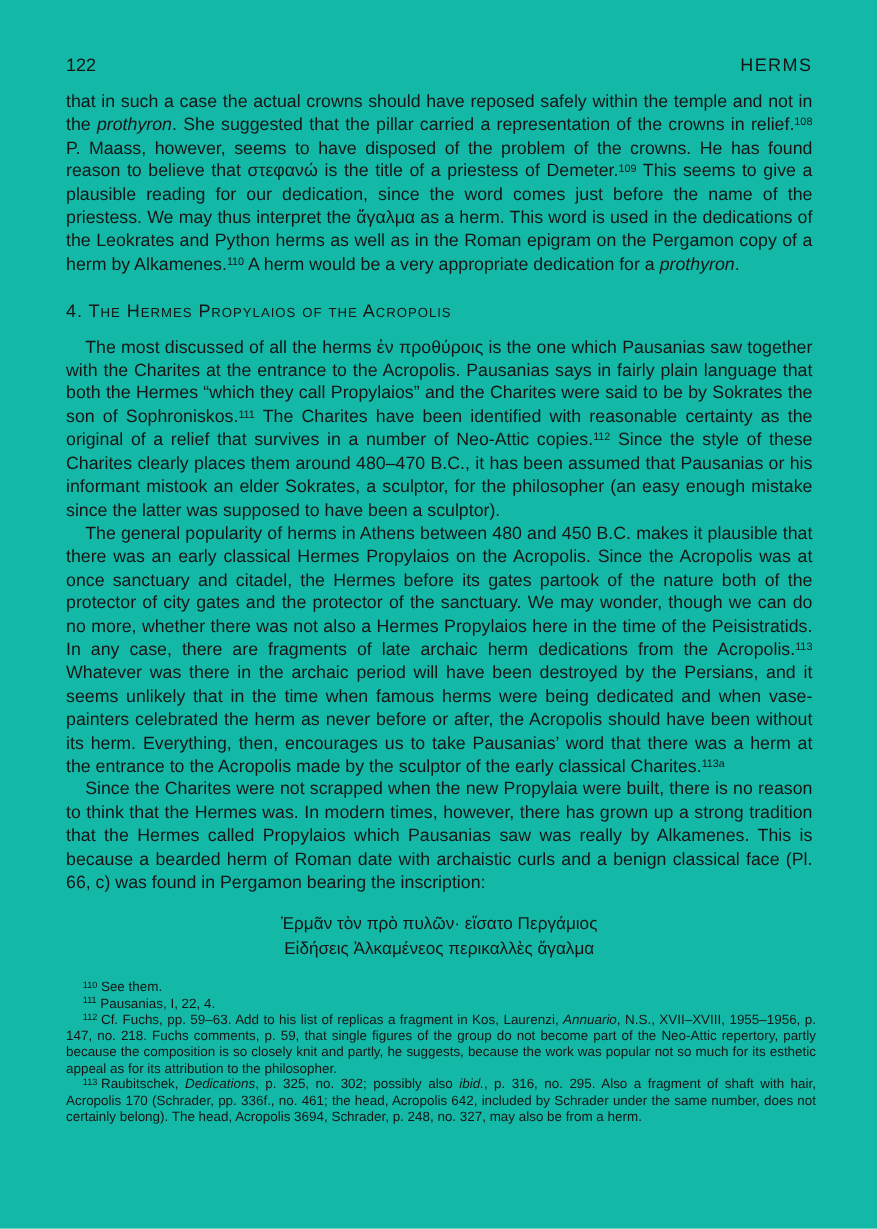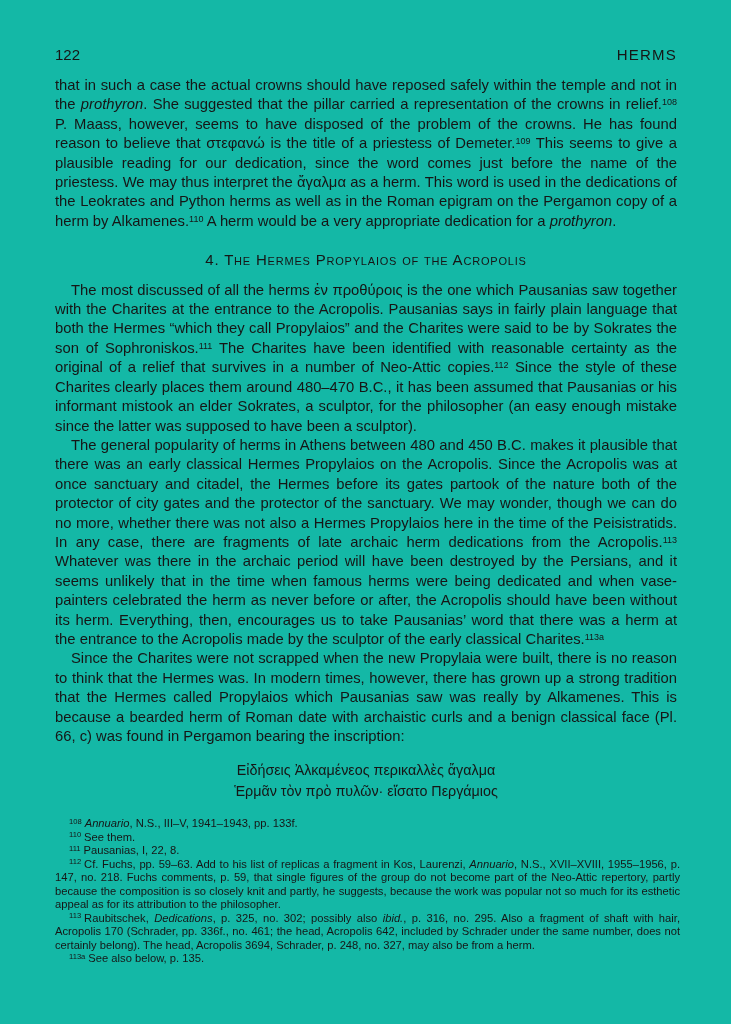--- a/index.html
+++ b/index.html
@@ -57,21 +57,21 @@
     text-indent: 0;
   }
   .body-text sup {
     font-size: 9px;
     line-height: 0;
     vertical-align: baseline;
     position: relative;
     top: -0.48em;
   }
   .section-heading {
-    text-align: center;
+    text-align: left;
     font-variant: small-caps;
     letter-spacing: 0.8px;
     font-size: 15px;
     margin: 19px 0 11px 0;
   }
   .inscription {
     margin-top: 14px;
     text-align: center;
     font-size: 14.3px;
     line-height: 21px;
@@ -113,27 +113,25 @@
   <div class="body-text">
     <p class="para no-indent">that in such a case the actual crowns should have reposed safely within the temple and not in the <i>prothyron</i>. She suggested that the pillar carried a representation of the crowns in relief.<sup>108</sup> P. Maass, however, seems to have disposed of the problem of the crowns. He has found reason to believe that στεφανώ is the title of a priestess of Demeter.<sup>109</sup> This seems to give a plausible reading for our dedication, since the word comes just before the name of the priestess. We may thus interpret the ἄγαλμα as a herm. This word is used in the dedications of the Leokrates and Python herms as well as in the Roman epigram on the Pergamon copy of a herm by Alkamenes.<sup>110</sup> A herm would be a very appropriate dedication for a <i>prothyron</i>.</p>
 
     <div class="section-heading">4. The Hermes Propylaios of the Acropolis</div>
 
     <p class="para">The most discussed of all the herms ἐν προθύροις is the one which Pausanias saw together with the Charites at the entrance to the Acropolis. Pausanias says in fairly plain language that both the Hermes “which they call Propylaios” and the Charites were said to be by Sokrates the son of Sophroniskos.<sup>111</sup> The Charites have been identified with reasonable certainty as the original of a relief that survives in a number of Neo-Attic copies.<sup>112</sup> Since the style of these Charites clearly places them around 480–470 B.C., it has been assumed that Pausanias or his informant mistook an elder Sokrates, a sculptor, for the philosopher (an easy enough mistake since the latter was supposed to have been a sculptor).</p>
     <p class="para">The general popularity of herms in Athens between 480 and 450 B.C. makes it plausible that there was an early classical Hermes Propylaios on the Acropolis. Since the Acropolis was at once sanctuary and citadel, the Hermes before its gates partook of the nature both of the protector of city gates and the protector of the sanctuary. We may wonder, though we can do no more, whether there was not also a Hermes Propylaios here in the time of the Peisistratids. In any case, there are fragments of late archaic herm dedications from the Acropolis.<sup>113</sup> Whatever was there in the archaic period will have been destroyed by the Persians, and it seems unlikely that in the time when famous herms were being dedicated and when vase-painters celebrated the herm as never before or after, the Acropolis should have been without its herm. Everything, then, encourages us to take Pausanias’ word that there was a herm at the entrance to the Acropolis made by the sculptor of the early classical Charites.<sup>113a</sup></p>
     <p class="para">Since the Charites were not scrapped when the new Propylaia were built, there is no reason to think that the Hermes was. In modern times, however, there has grown up a strong tradition that the Hermes called Propylaios which Pausanias saw was really by Alkamenes. This is because a bearded herm of Roman date with archaistic curls and a benign classical face (Pl. 66, c) was found in Pergamon bearing the inscription:</p>
 
     <div class="inscription">
+      <div>Ἑρμᾶν τὸν πρὸ πυλῶν· εἵσατο Περγάμιος</div>
       <div>Εἰδήσεις Ἀλκαμένεος περικαλλὲς ἄγαλμα</div>
-      <div>Ἑρμᾶν τὸν πρὸ πυλῶν· εἵσατο Περγάμιος</div>
     </div>
   </div>
 
   <div class="footnotes">
-    <p class="footnote"><sup>108</sup><span><i>Annuario</i>, N.S., III–V, 1941–1943, pp. 133f.</span></p>
     <p class="footnote"><sup>110</sup><span>See them.</span></p>
-    <p class="footnote"><sup>111</sup><span>Pausanias, I, 22, 8.</span></p>
+    <p class="footnote"><sup>111</sup><span>Pausanias, I, 22, 4.</span></p>
     <p class="footnote"><sup>112</sup><span>Cf. Fuchs, pp. 59–63. Add to his list of replicas a fragment in Kos, Laurenzi, <i>Annuario</i>, N.S., XVII–XVIII, 1955–1956, p. 147, no. 218. Fuchs comments, p. 59, that single figures of the group do not become part of the Neo-Attic repertory, partly because the composition is so closely knit and partly, he suggests, because the work was popular not so much for its esthetic appeal as for its attribution to the philosopher.</span></p>
     <p class="footnote"><sup>113</sup><span>Raubitschek, <i>Dedications</i>, p. 325, no. 302; possibly also <i>ibid.</i>, p. 316, no. 295. Also a fragment of shaft with hair, Acropolis 170 (Schrader, pp. 336f., no. 461; the head, Acropolis 642, included by Schrader under the same number, does not certainly belong). The head, Acropolis 3694, Schrader, p. 248, no. 327, may also be from a herm.</span></p>
-    <p class="footnote"><sup>113a</sup><span>See also below, p. 135.</span></p>
   </div>
 
 </div>
 
 </body></html>

